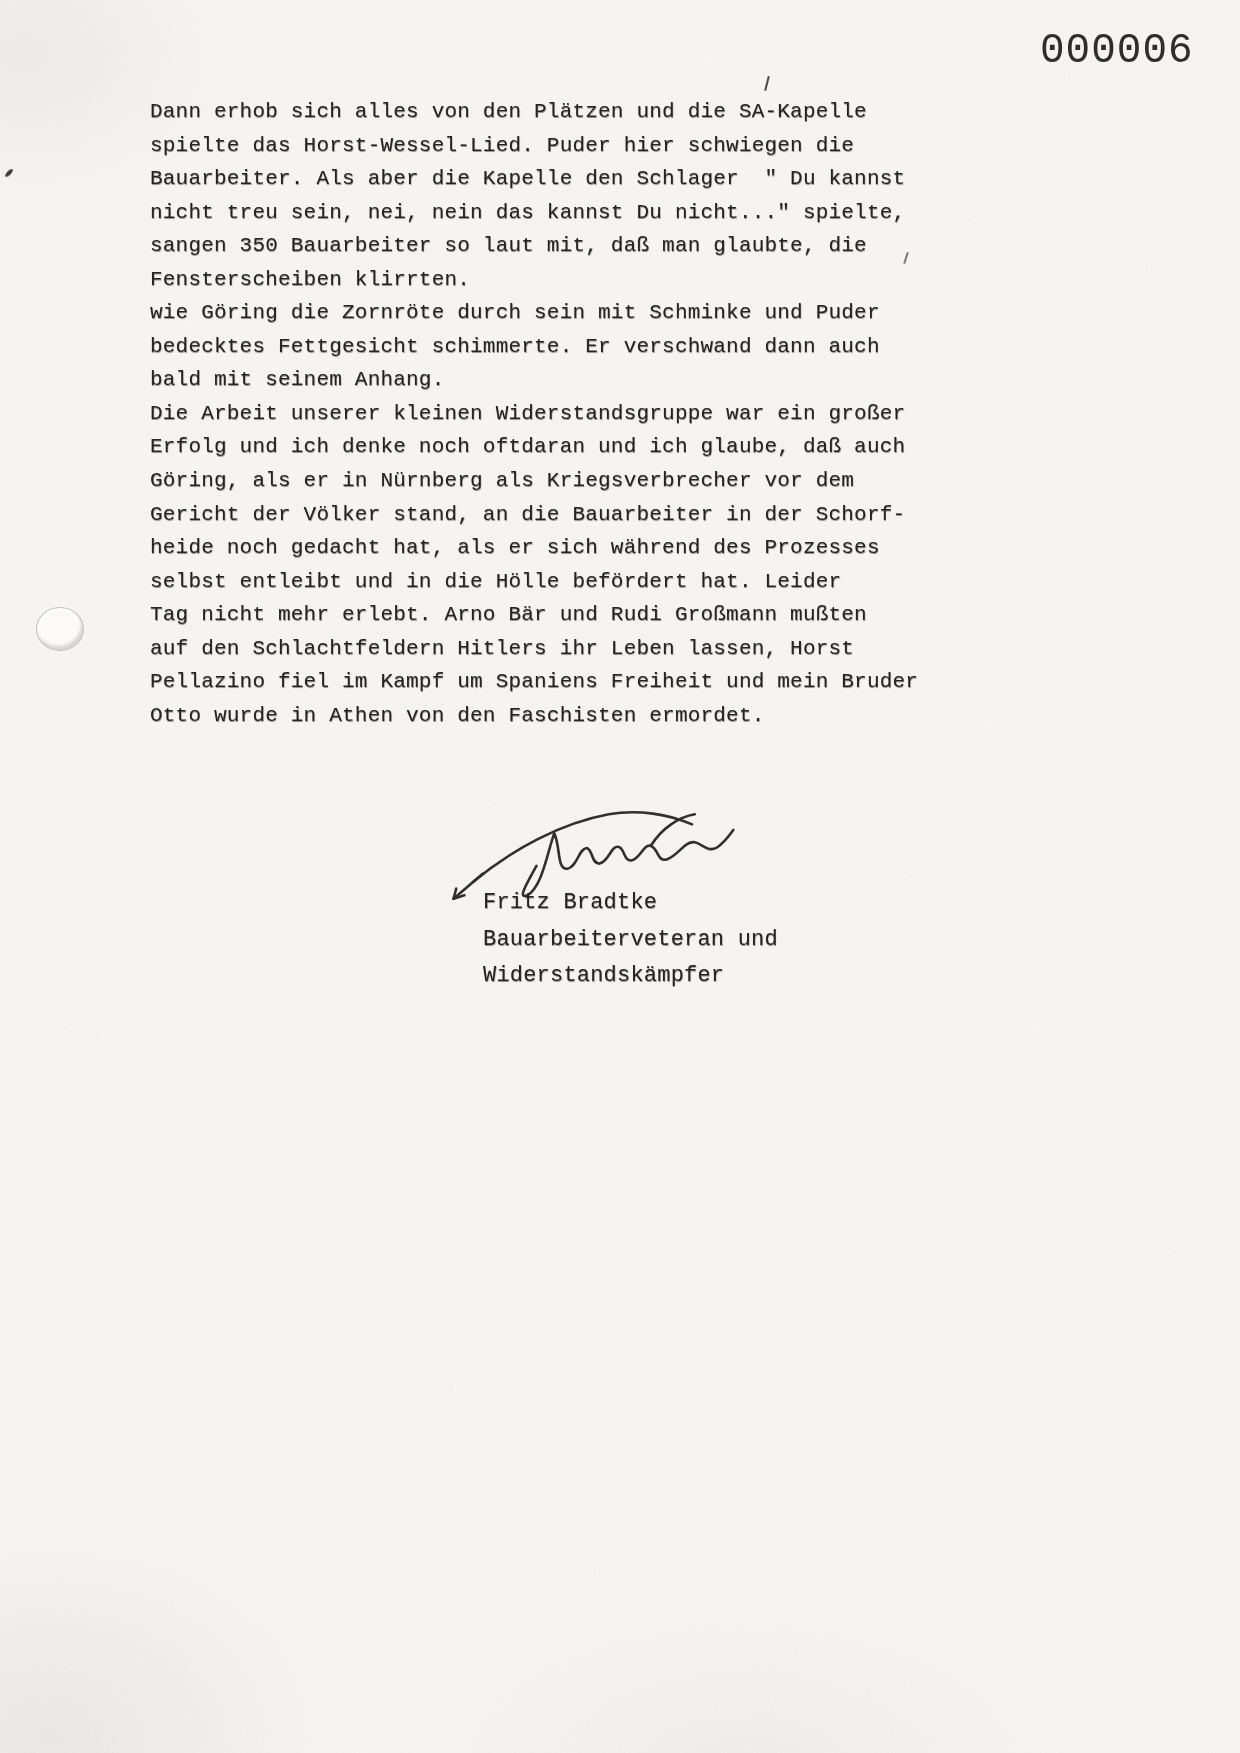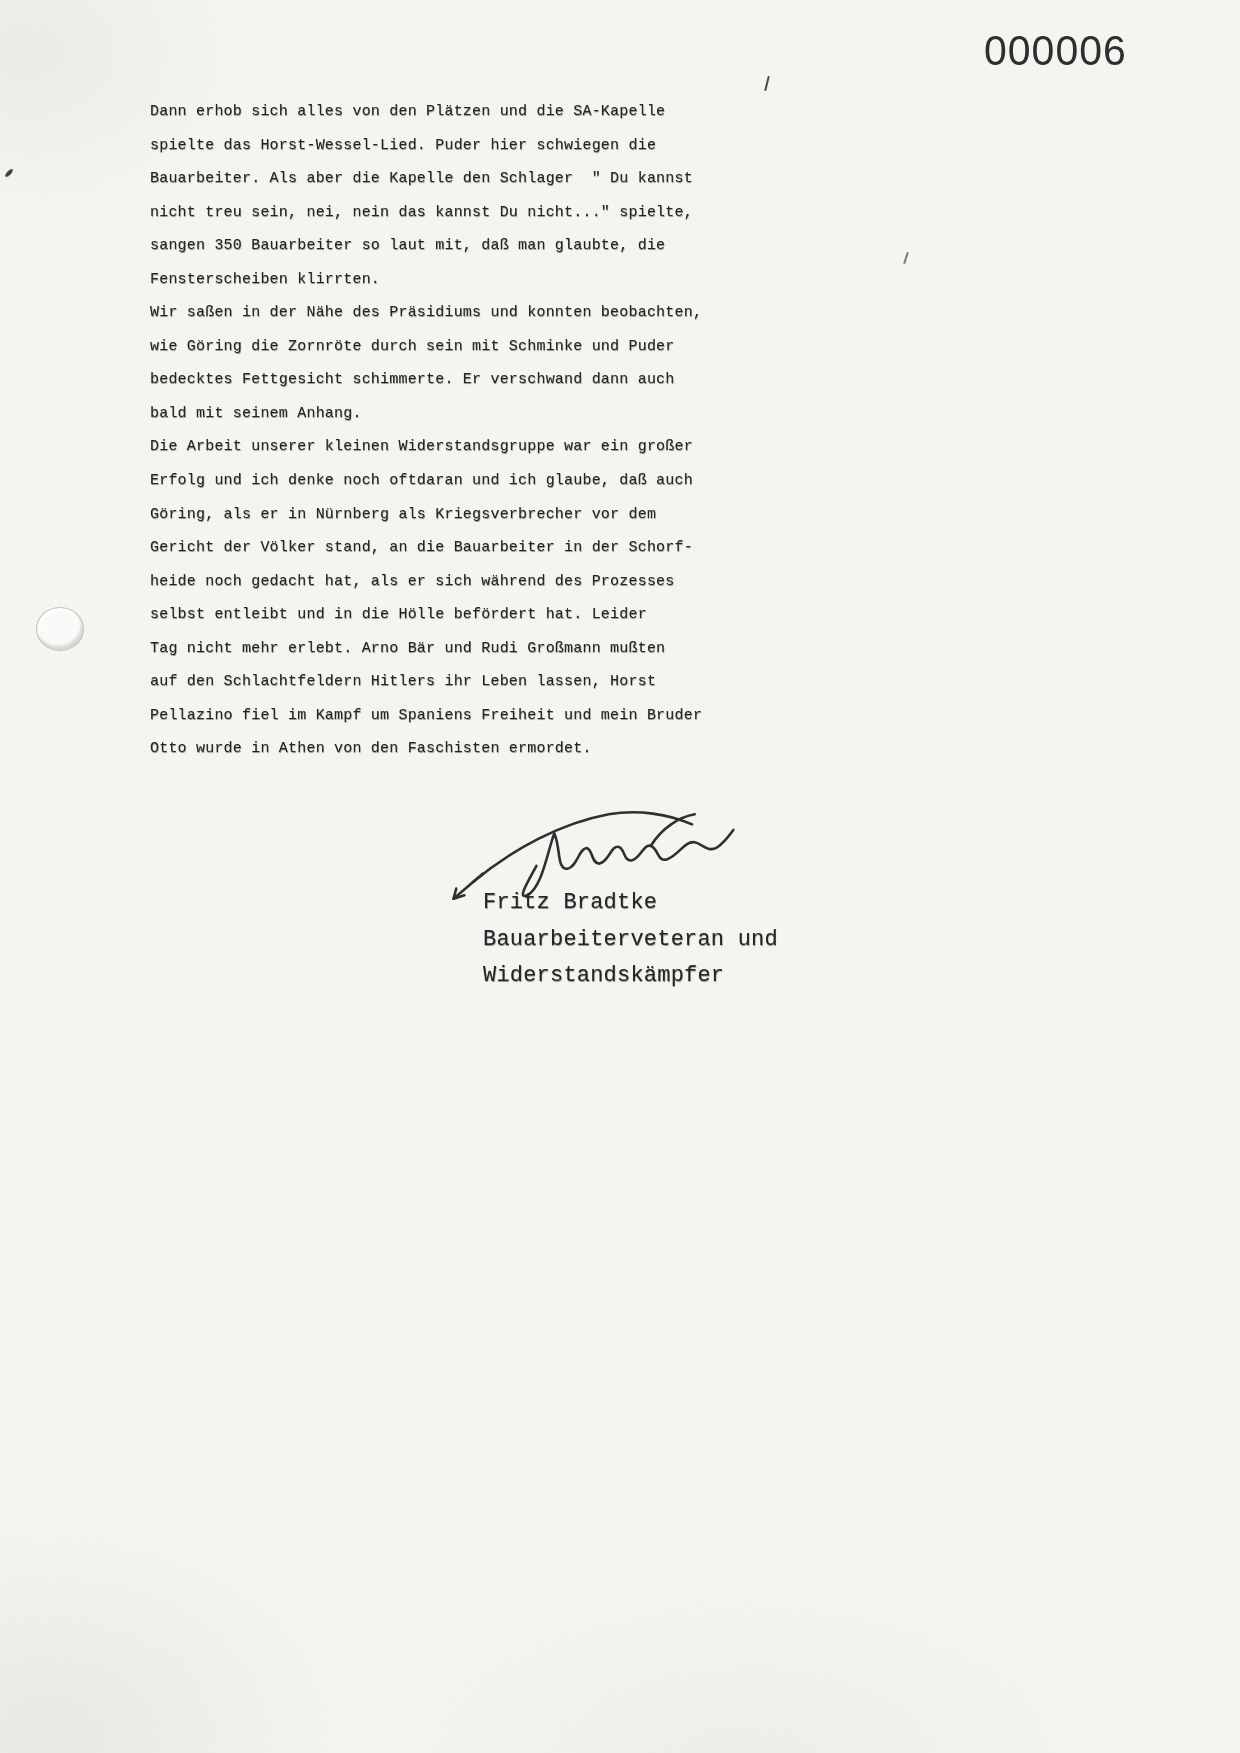--- a/index.html
+++ b/index.html
@@ -11,36 +11,36 @@
     background-image:
       radial-gradient(ellipse 420px 300px at 4% 99%, rgba(120,118,112,0.10), rgba(120,118,112,0) 70%),
       radial-gradient(ellipse 300px 220px at 2% 3%,  rgba(120,118,112,0.08), rgba(120,118,112,0) 70%),
       radial-gradient(ellipse 500px 260px at 60% 101%, rgba(120,118,112,0.06), rgba(120,118,112,0) 70%);
     overflow:hidden;
     font-family:"Liberation Mono","DejaVu Sans Mono",monospace;
   }
   .noise { position:absolute; left:0; top:0; width:1240px; height:1753px; opacity:.55; pointer-events:none; }
 
   .stamp {
-    position:absolute; left:984px; top:28px;
-    font-family:Liberation Sans, sans-serif;
+    position:absolute; left:1040px; top:28px;
+    font-family:Liberation Mono, monospace;
     font-size:41px; font-weight:400; letter-spacing:1px;
     color:#2e2e2e;
     transform:scaleY(1.02);
     filter:blur(.3px);
   }
 
   .textblock {
     position:absolute; left:150px; top:95px; width:920px;
     color:#242424;
     filter:blur(.25px);
   }
   .tline {
     white-space:pre;
-    font-size:15px;
+    font-size:21px;
     line-height:33.55px;
     letter-spacing:.2px;
     text-shadow:.4px .6px .7px rgba(45,45,45,.5);
   }
 
   .sigblock {
     position:absolute; left:483px; top:885px;
     color:#242424;
     filter:blur(.25px);
   }
@@ -111,21 +111,20 @@
 
   <div class="punch-hole"></div>
 
   <div class="textblock">
     <div class="tline">Dann erhob sich alles von den Plätzen und die SA-Kapelle</div>
     <div class="tline">spielte das Horst-Wessel-Lied. Puder hier schwiegen die</div>
     <div class="tline">Bauarbeiter. Als aber die Kapelle den Schlager  " Du kannst</div>
     <div class="tline">nicht treu sein, nei, nein das kannst Du nicht..." spielte,</div>
     <div class="tline">sangen 350 Bauarbeiter so laut mit, daß man glaubte, die</div>
     <div class="tline">Fensterscheiben klirrten.</div>
-    <div class="tline">Wir saßen in der Nähe des Präsidiums und konnten beobachten,</div>
     <div class="tline">wie Göring die Zornröte durch sein mit Schminke und Puder</div>
     <div class="tline">bedecktes Fettgesicht schimmerte. Er verschwand dann auch</div>
     <div class="tline">bald mit seinem Anhang.</div>
     <div class="tline">Die Arbeit unserer kleinen Widerstandsgruppe war ein großer</div>
     <div class="tline">Erfolg und ich denke noch oftdaran und ich glaube, daß auch</div>
     <div class="tline">Göring, als er in Nürnberg als Kriegsverbrecher vor dem</div>
     <div class="tline">Gericht der Völker stand, an die Bauarbeiter in der Schorf-</div>
     <div class="tline">heide noch gedacht hat, als er sich während des Prozesses</div>
     <div class="tline">selbst entleibt und in die Hölle befördert hat. Leider</div>
     <div class="tline">Tag nicht mehr erlebt. Arno Bär und Rudi Großmann mußten</div>

